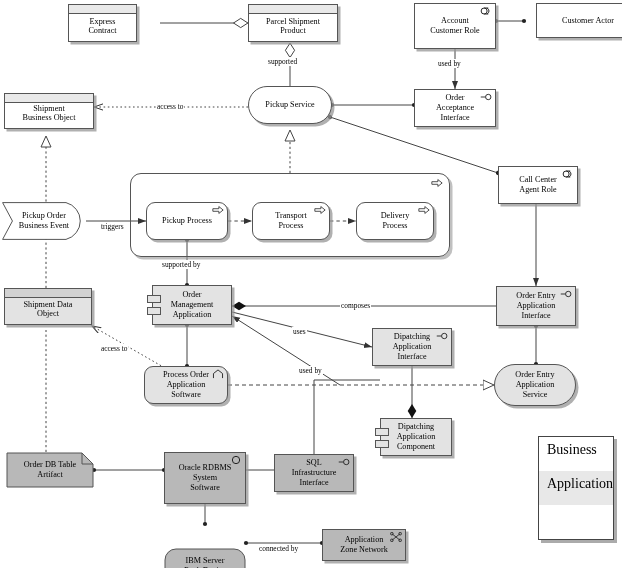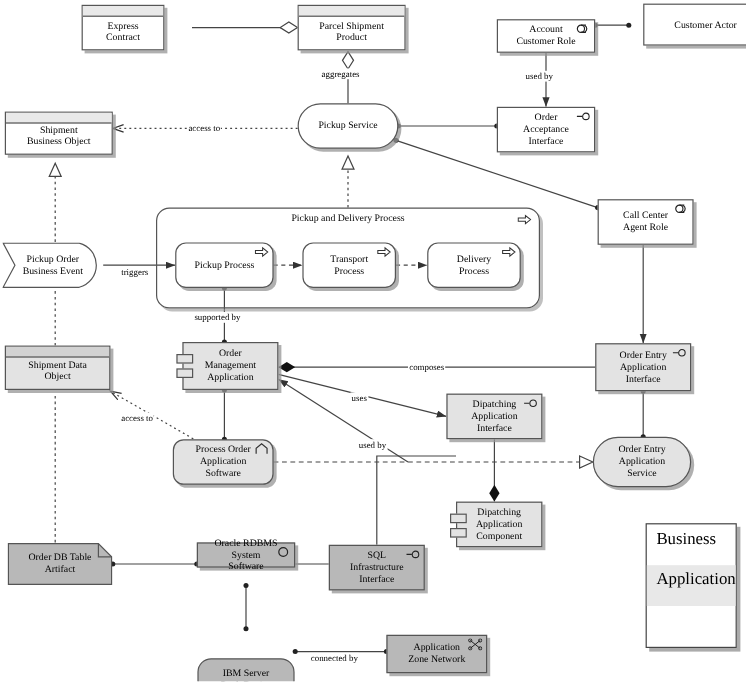--- a/index.html
+++ b/index.html
@@ -149,42 +149,41 @@
       
       <path d="M314,454 L314,380 L380,380"></path>
       
       <path d="M205,488 L205,524" marker-start="url(#dot)" marker-end="url(#dot)"></path>
       
       <path d="M246,543 L322,543" marker-start="url(#dot)" marker-end="url(#dot)"></path>
     </g>
   </svg>
 
   <div class="group" id="grp" style="left: 130px; top: 173px; width: 318px; height: 82px;">
-    <span class="gtitle">Pickup and Delivery Process</span>
     <svg class="ic" style="position:absolute;top:4px;right:6px;" viewBox="0 0 14 11">
       <path d="M1,4 L8,4 L8,1.5 L13,5.5 L8,9.5 L8,7 L1,7 z" fill="#fff" stroke="#333" stroke-width="1"></path>
     </svg>
   </div>
 
   <div id="nodes">
       <div class="node business objnode sh" id="express-contract" style="left: 68px; top: 4px; width: 69px; height: 38px;">
         <div class="band"></div>
         <span class="lbl">
           <span style="display:block">Express</span>
           <span style="display:block">Contract</span>
         </span>
       </div>
       <div class="node business objnode sh" id="parcel-shipment-product" style="left: 248px; top: 4px; width: 90px; height: 38px;">
         <div class="band"></div>
         <span class="lbl">
           <span style="display:block">Parcel Shipment</span>
           <span style="display:block">Product</span>
         </span>
       </div>
-      <div class="node business sh" id="account-customer-role" style="left: 414px; top: 16px; width: 82px; height: 28px;">
+      <div class="node business sh" id="account-customer-role" style="left: 414px; top: 3px; width: 82px; height: 46px;">
         <svg class="ic" viewBox="0 0 16 11">
           <circle cx="5.5" cy="5.5" r="4" fill="none" stroke="#222" stroke-width="1.3"></circle>
           <path d="M9.5,1.8 A4,4 0 0 1 9.5,9.2" fill="none" stroke="#222" stroke-width="1.3"></path>
           <path d="M5.5,1.5 L11,1.5 M5.5,9.5 L11,9.5" stroke="#222" stroke-width="1.3"></path>
         </svg>
         <span class="lbl">
           <span style="display:block">Account</span>
           <span style="display:block">Customer Role</span>
         </span>
       </div>
@@ -331,21 +330,21 @@
       <div class="node technology artifact" id="order-db-table-artifact" style="left: 6px; top: 452px; width: 88px; height: 36px;">
         <svg class="af-svg" viewBox="0 0 88 36" preserveAspectRatio="none">
           <path d="M1,1 L76,1 L87,12 L87,35 L1,35 z" fill="#b8b8b8" stroke="#555" stroke-width="1"></path>
           <path d="M76,1 L76,12 L87,12" fill="none" stroke="#555" stroke-width="1"></path>
         </svg>
         <span class="lbl">
           <span style="display:block">Order DB Table</span>
           <span style="display:block">Artifact</span>
         </span>
       </div>
-      <div class="node technology sh" id="oracle-rdbms-system-software" style="left: 164px; top: 452px; width: 82px; height: 21px;">
+      <div class="node technology sh" id="oracle-rdbms-system-software" style="left: 164px; top: 452px; width: 82px; height: 52px;">
         <svg class="ic" viewBox="0 0 12 12">
           <circle cx="6" cy="6" r="4.4" fill="none" stroke="#222" stroke-width="1.2"></circle>
         </svg>
         <span class="lbl">
           <span style="display:block">Oracle RDBMS</span>
           <span style="display:block">System</span>
           <span style="display:block">Software</span>
         </span>
       </div>
       <div class="node technology sh" id="sql-infrastructure-interface" style="left: 274px; top: 454px; width: 80px; height: 38px;">
@@ -378,21 +377,21 @@
           <circle cx="12" cy="10" r="1.6" fill="none" stroke="#222" stroke-width="1"></circle>
         </svg>
         <span class="lbl">
           <span style="display:block">Application</span>
           <span style="display:block">Zone Network</span>
         </span>
       </div>
     </div>
 
   <div id="edge-labels">
-      <span class="elabel" style="left: 267px; top: 57px;">aggregates</span>
+      <span class="elabel" style="left: 267px; top: 57px;">supported</span>
       <span class="elabel" style="left: 156px; top: 102px;">access to</span>
       <span class="elabel" style="left: 437px; top: 59px;">used by</span>
       <span class="elabel" style="left: 100px; top: 222px;">triggers</span>
       <span class="elabel" style="left: 161px; top: 260px;">supported by</span>
       <span class="elabel" style="left: 340px; top: 301px;">composes</span>
       <span class="elabel" style="left: 292px; top: 327px;">uses</span>
       <span class="elabel" style="left: 100px; top: 344px;">access to</span>
       <span class="elabel" style="left: 298px; top: 366px;">used by</span>
       <span class="elabel" style="left: 258px; top: 544px;">connected by</span>
     </div>

